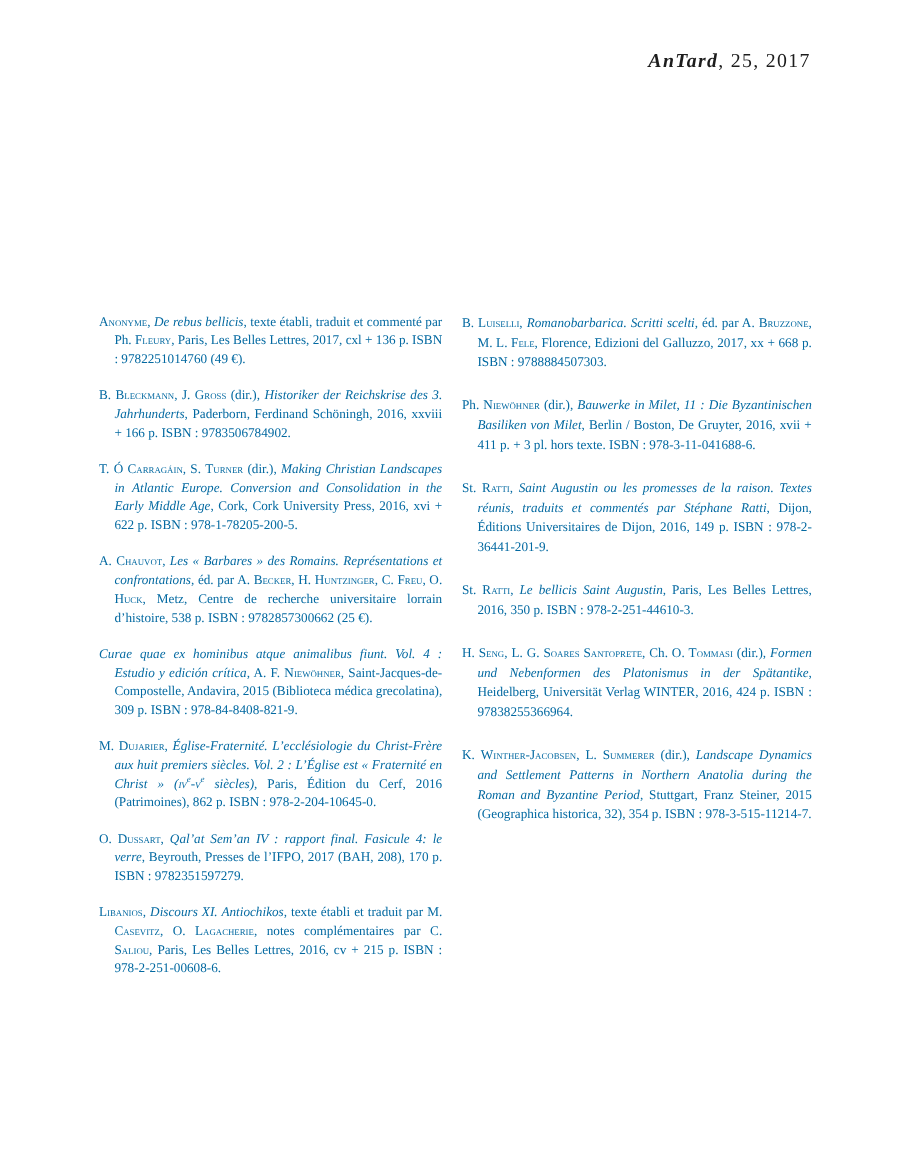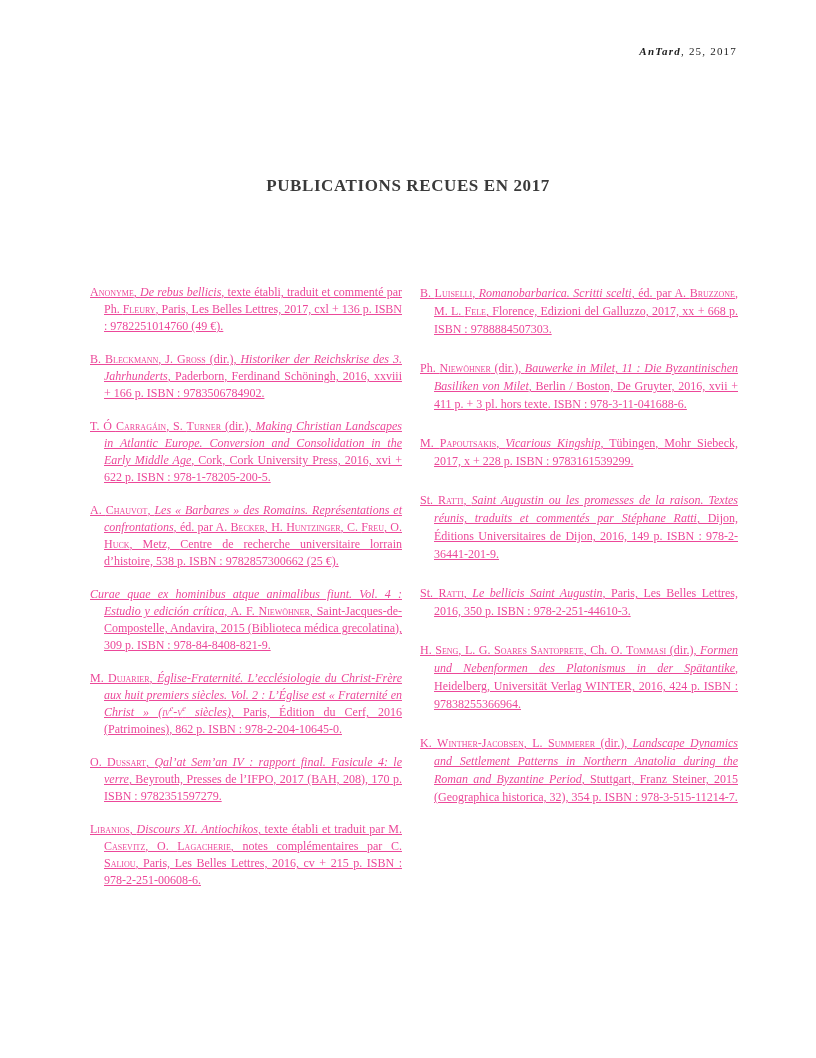--- a/index.html
+++ b/index.html
@@ -13,21 +13,21 @@
     height: 1058px;
     background: #ffffff;
     font-family: "Liberation Serif", serif;
     color: #222222;
     overflow: hidden;
   }
   .running-head {
     position: absolute;
     top: 45px;
     right: 79px;
-    font-size: 11px;
+    font-size: 18px;
     letter-spacing: 1.2px;
     color: #1d1d1d;
     white-space: nowrap;
   }
   .running-head .journal {
     font-weight: bold;
     font-style: italic;
   }
   .page-title {
     position: absolute;
@@ -54,22 +54,21 @@
   .col.col-right {
     width: 318px;
   }
   .entry {
     margin: 0 0 16px 0;
     font-size: 12px;
     line-height: 17px;
     text-align: justify;
     padding-left: 14px;
     text-indent: -14px;
-    color: #ec4899;
-    text-decoration: underline;
+    color: #0369a1;
   }
   .col-right .entry {
     line-height: 18px;
     margin-bottom: 21px;
   }
   .s-n { font-style: normal; }
   .s-i { font-style: italic; }
   .s-sc { font-variant: small-caps; }
   .s-isc { font-style: italic; font-variant: small-caps; }
   .s-isup {
@@ -81,37 +80,35 @@
 </style>
 </head>
 <body>
 
 <div class="page">
 
   <div class="running-head">
     <span class="journal">AnTard</span><span>, 25, 2017</span>
   </div>
 
-  <div class="page-title">PUBLICATIONS RECUES EN 2017</div>
 
   <div class="columns">
     <div class="col col-left" id="col-left">
         <p class="entry"><span class="s-sc">Anonyme</span><span class="s-n">, </span><span class="s-i">De rebus bellicis</span><span class="s-n">, texte établi, traduit et commenté par Ph. </span><span class="s-sc">Fleury</span><span class="s-n">, Paris, Les Belles Lettres, 2017, cxl + 136 p. ISBN : 9782251014760 (49 €).</span></p>
         <p class="entry"><span class="s-n">B. </span><span class="s-sc">Bleckmann</span><span class="s-n">, J. </span><span class="s-sc">Gross</span><span class="s-n"> (dir.), </span><span class="s-i">Historiker der Reichskrise des 3. Jahrhunderts</span><span class="s-n">, Paderborn, Ferdinand Schöningh, 2016, xxviii + 166 p. ISBN : 9783506784902.</span></p>
         <p class="entry"><span class="s-n">T. Ó </span><span class="s-sc">Carragáin</span><span class="s-n">, S. </span><span class="s-sc">Turner</span><span class="s-n"> (dir.), </span><span class="s-i">Making Christian Landscapes in Atlantic Europe. Conversion and Consolidation in the Early Middle Age</span><span class="s-n">, Cork, Cork University Press, 2016, xvi + 622 p. ISBN : 978-1-78205-200-5.</span></p>
         <p class="entry"><span class="s-n">A. </span><span class="s-sc">Chauvot</span><span class="s-n">, </span><span class="s-i">Les « Barbares » des Romains. Représentations et confrontations</span><span class="s-n">, éd. par A. </span><span class="s-sc">Becker</span><span class="s-n">, H. </span><span class="s-sc">Huntzinger</span><span class="s-n">, C. </span><span class="s-sc">Freu</span><span class="s-n">, O. </span><span class="s-sc">Huck</span><span class="s-n">, Metz, Centre de recherche universitaire lorrain d’histoire, 538 p. ISBN : 9782857300662 (25 €).</span></p>
         <p class="entry"><span class="s-i">Curae quae ex hominibus atque animalibus fiunt. Vol. 4 : Estudio y edición crítica</span><span class="s-n">, A. F. </span><span class="s-sc">Niewöhner</span><span class="s-n">, Saint-Jacques-de-Compostelle, Andavira, 2015 (Biblioteca médica grecolatina), 309 p. ISBN : 978-84-8408-821-9.</span></p>
         <p class="entry"><span class="s-n">M. </span><span class="s-sc">Dujarier</span><span class="s-n">, </span><span class="s-i">Église-Fraternité. L’ecclésiologie du Christ-Frère aux huit premiers siècles. Vol. 2 : L’Église est « Fraternité en Christ » (</span><span class="s-isc">iv</span><span class="s-isup">e</span><span class="s-isc">-v</span><span class="s-isup">e</span><span class="s-i"> siècles)</span><span class="s-n">, Paris, Édition du Cerf, 2016 (Patrimoines), 862 p. ISBN : 978-2-204-10645-0.</span></p>
         <p class="entry"><span class="s-n">O. </span><span class="s-sc">Dussart</span><span class="s-n">, </span><span class="s-i">Qal’at Sem’an IV : rapport final. Fasicule 4: le verre</span><span class="s-n">, Beyrouth, Presses de l’IFPO, 2017 (BAH, 208), 170 p. ISBN : 9782351597279.</span></p>
         <p class="entry"><span class="s-sc">Libanios</span><span class="s-n">, </span><span class="s-i">Discours XI. Antiochikos</span><span class="s-n">, texte établi et traduit par M. </span><span class="s-sc">Casevitz</span><span class="s-n">, O. </span><span class="s-sc">Lagacherie</span><span class="s-n">, notes complémentaires par C. </span><span class="s-sc">Saliou</span><span class="s-n">, Paris, Les Belles Lettres, 2016, cv + 215 p. ISBN : 978-2-251-00608-6.</span></p>
       </div>
     <div class="col col-right" id="col-right">
         <p class="entry"><span class="s-n">B. </span><span class="s-sc">Luiselli</span><span class="s-n">, </span><span class="s-i">Romanobarbarica. Scritti scelti</span><span class="s-n">, éd. par A. </span><span class="s-sc">Bruzzone</span><span class="s-n">, M. L. </span><span class="s-sc">Fele</span><span class="s-n">, Florence, Edizioni del Galluzzo, 2017, xx + 668 p. ISBN : 9788884507303.</span></p>
         <p class="entry"><span class="s-n">Ph. </span><span class="s-sc">Niewöhner</span><span class="s-n"> (dir.), </span><span class="s-i">Bauwerke in Milet, 11 : Die Byzantinischen Basiliken von Milet</span><span class="s-n">, Berlin / Boston, De Gruyter, 2016, xvii + 411 p. + 3 pl. hors texte. ISBN : 978-3-11-041688-6.</span></p>
-        <p class="entry"><span class="s-n">M. </span><span class="s-sc">Papoutsakis</span><span class="s-n">, </span><span class="s-i">Vicarious Kingship</span><span class="s-n">, Tübingen, Mohr Siebeck, 2017, x + 228 p. ISBN : 9783161539299.</span></p>
         <p class="entry"><span class="s-n">St. </span><span class="s-sc">Ratti</span><span class="s-n">, </span><span class="s-i">Saint Augustin ou les promesses de la raison. Textes réunis, traduits et commentés par Stéphane Ratti</span><span class="s-n">, Dijon, Éditions Universitaires de Dijon, 2016, 149 p. ISBN : 978-2-36441-201-9.</span></p>
         <p class="entry"><span class="s-n">St. </span><span class="s-sc">Ratti</span><span class="s-n">, </span><span class="s-i">Le bellicis Saint Augustin</span><span class="s-n">, Paris, Les Belles Lettres, 2016, 350 p. ISBN : 978-2-251-44610-3.</span></p>
         <p class="entry"><span class="s-n">H. </span><span class="s-sc">Seng</span><span class="s-n">, L. G. </span><span class="s-sc">Soares Santoprete</span><span class="s-n">, Ch. O. </span><span class="s-sc">Tommasi</span><span class="s-n"> (dir.), </span><span class="s-i">Formen und Nebenformen des Platonismus in der Spätantike</span><span class="s-n">, Heidelberg, Universität Verlag WINTER, 2016, 424 p. ISBN : 97838255366964.</span></p>
         <p class="entry"><span class="s-n">K. </span><span class="s-sc">Winther-Jacobsen</span><span class="s-n">, L. </span><span class="s-sc">Summerer</span><span class="s-n"> (dir.), </span><span class="s-i">Landscape Dynamics and Settlement Patterns in Northern Anatolia during the Roman and Byzantine Period</span><span class="s-n">, Stuttgart, Franz Steiner, 2015 (Geographica historica, 32), 354 p. ISBN : 978-3-515-11214-7.</span></p>
       </div>
   </div>
 
 </div>
 
 </body></html>

